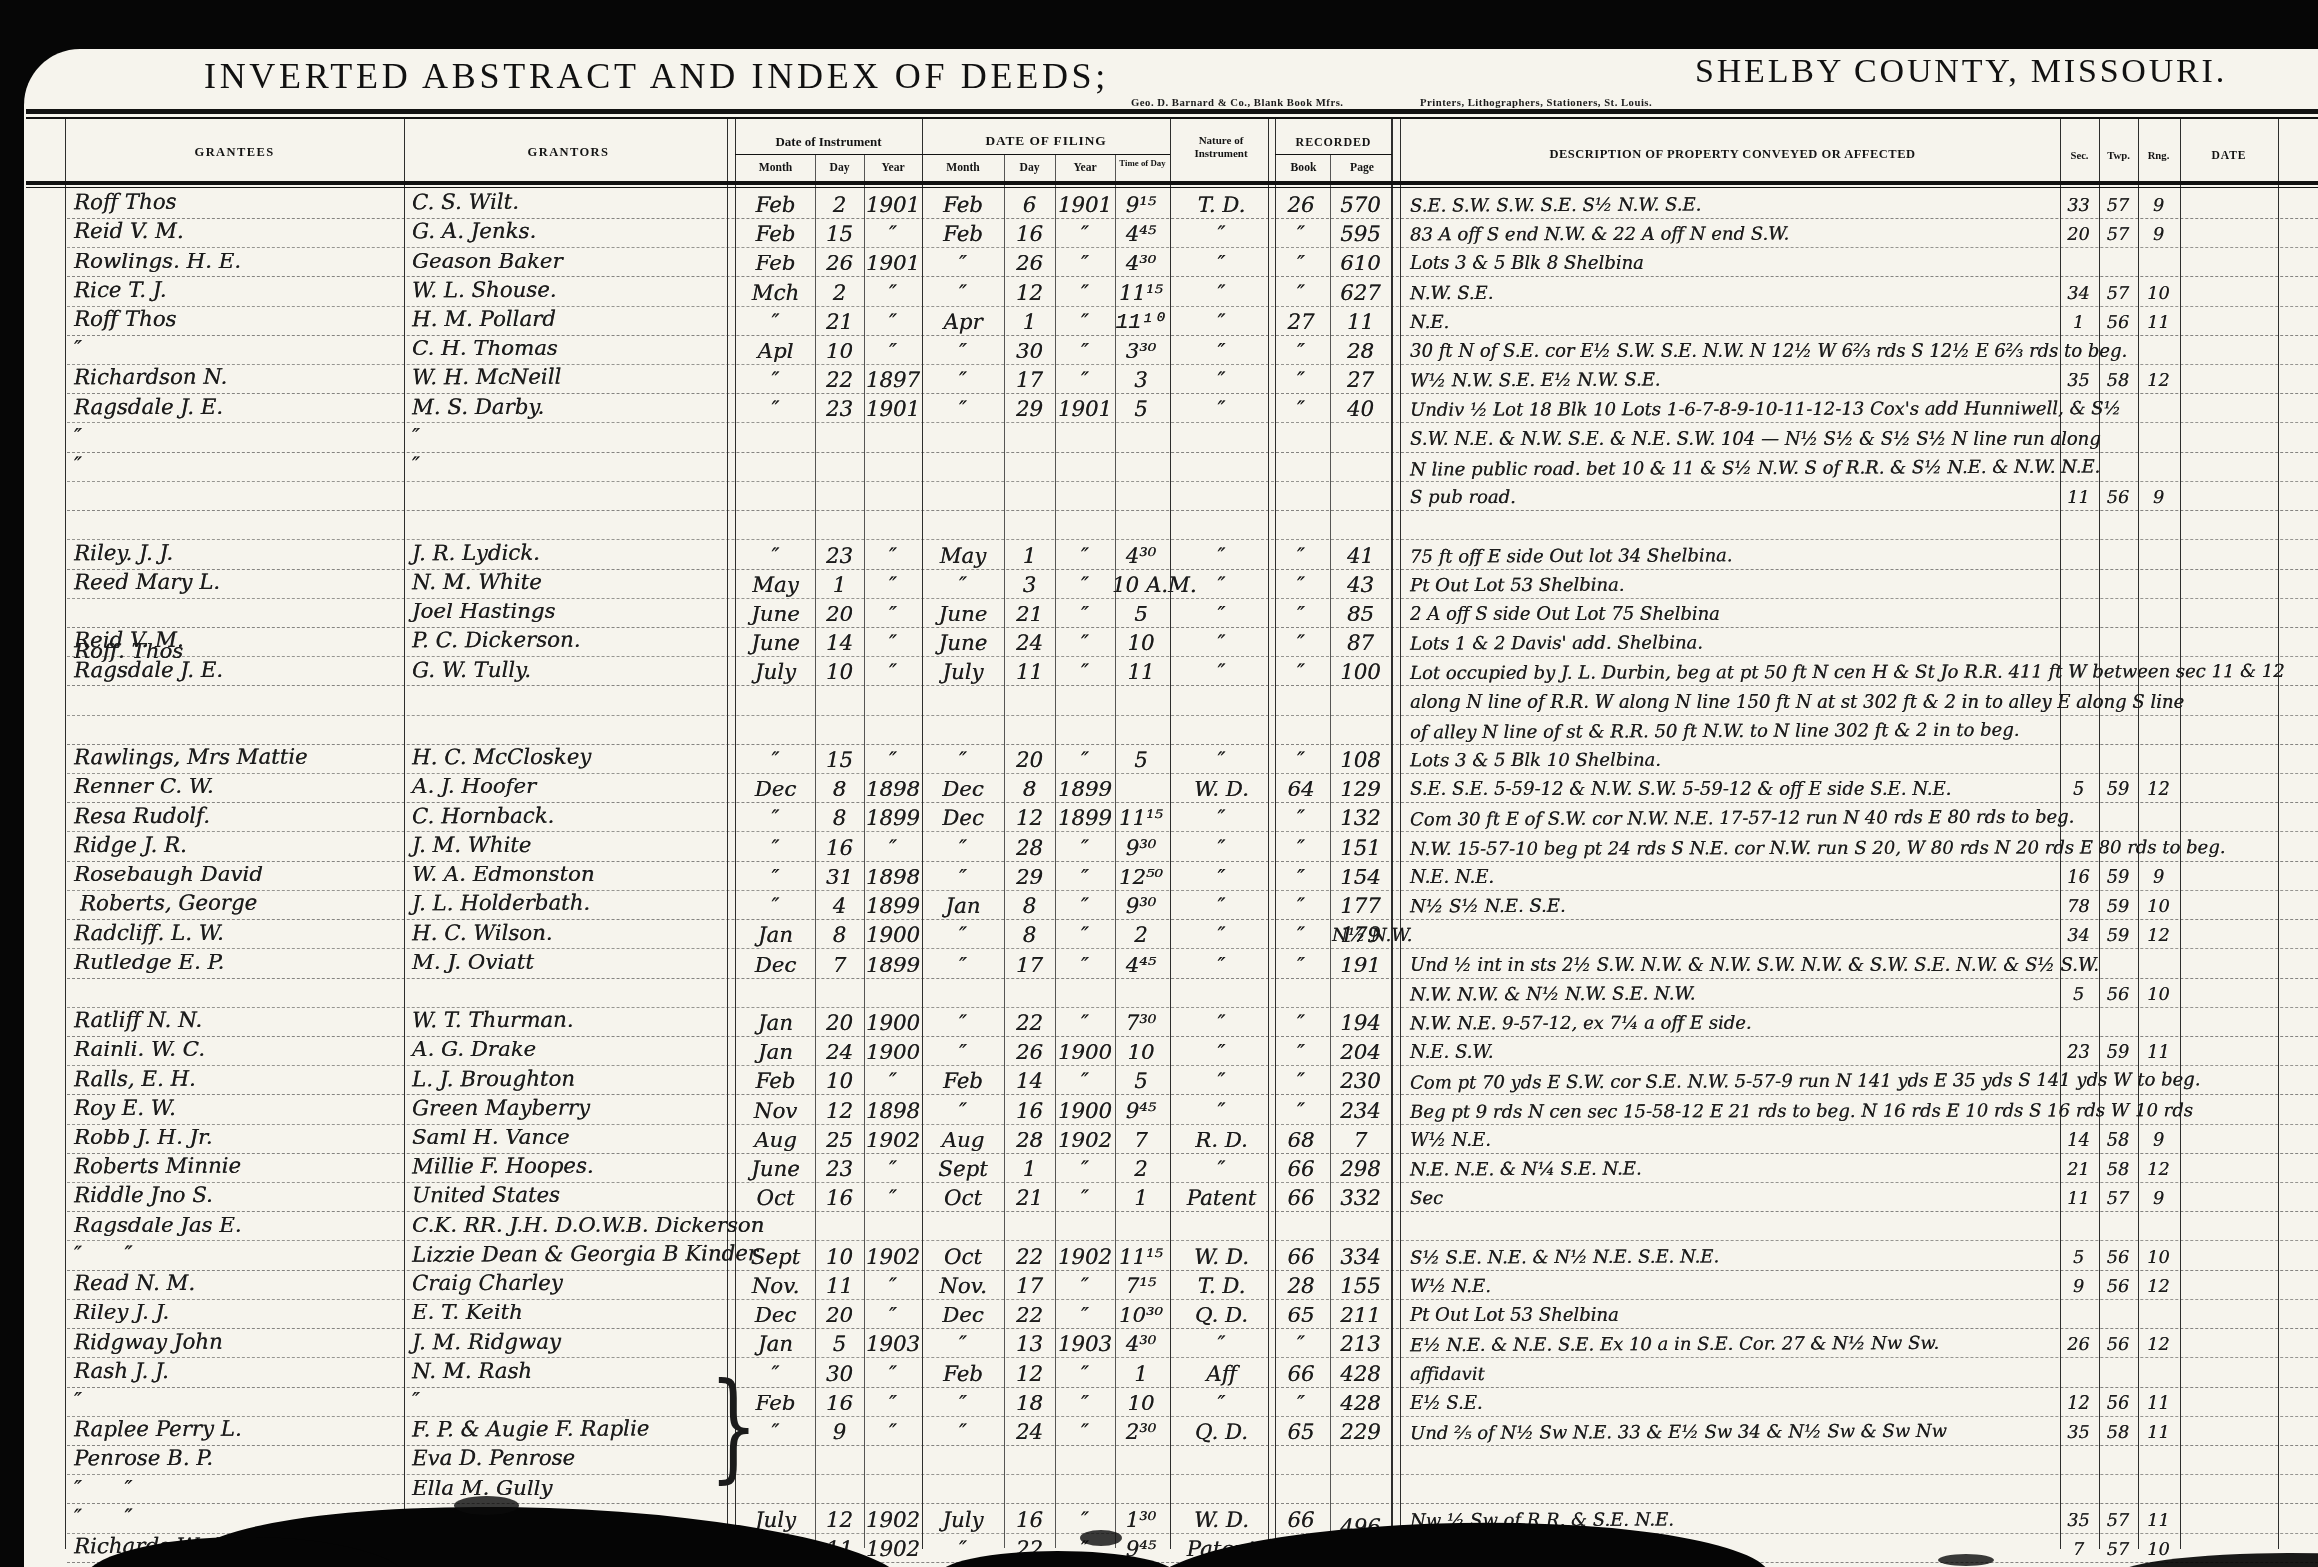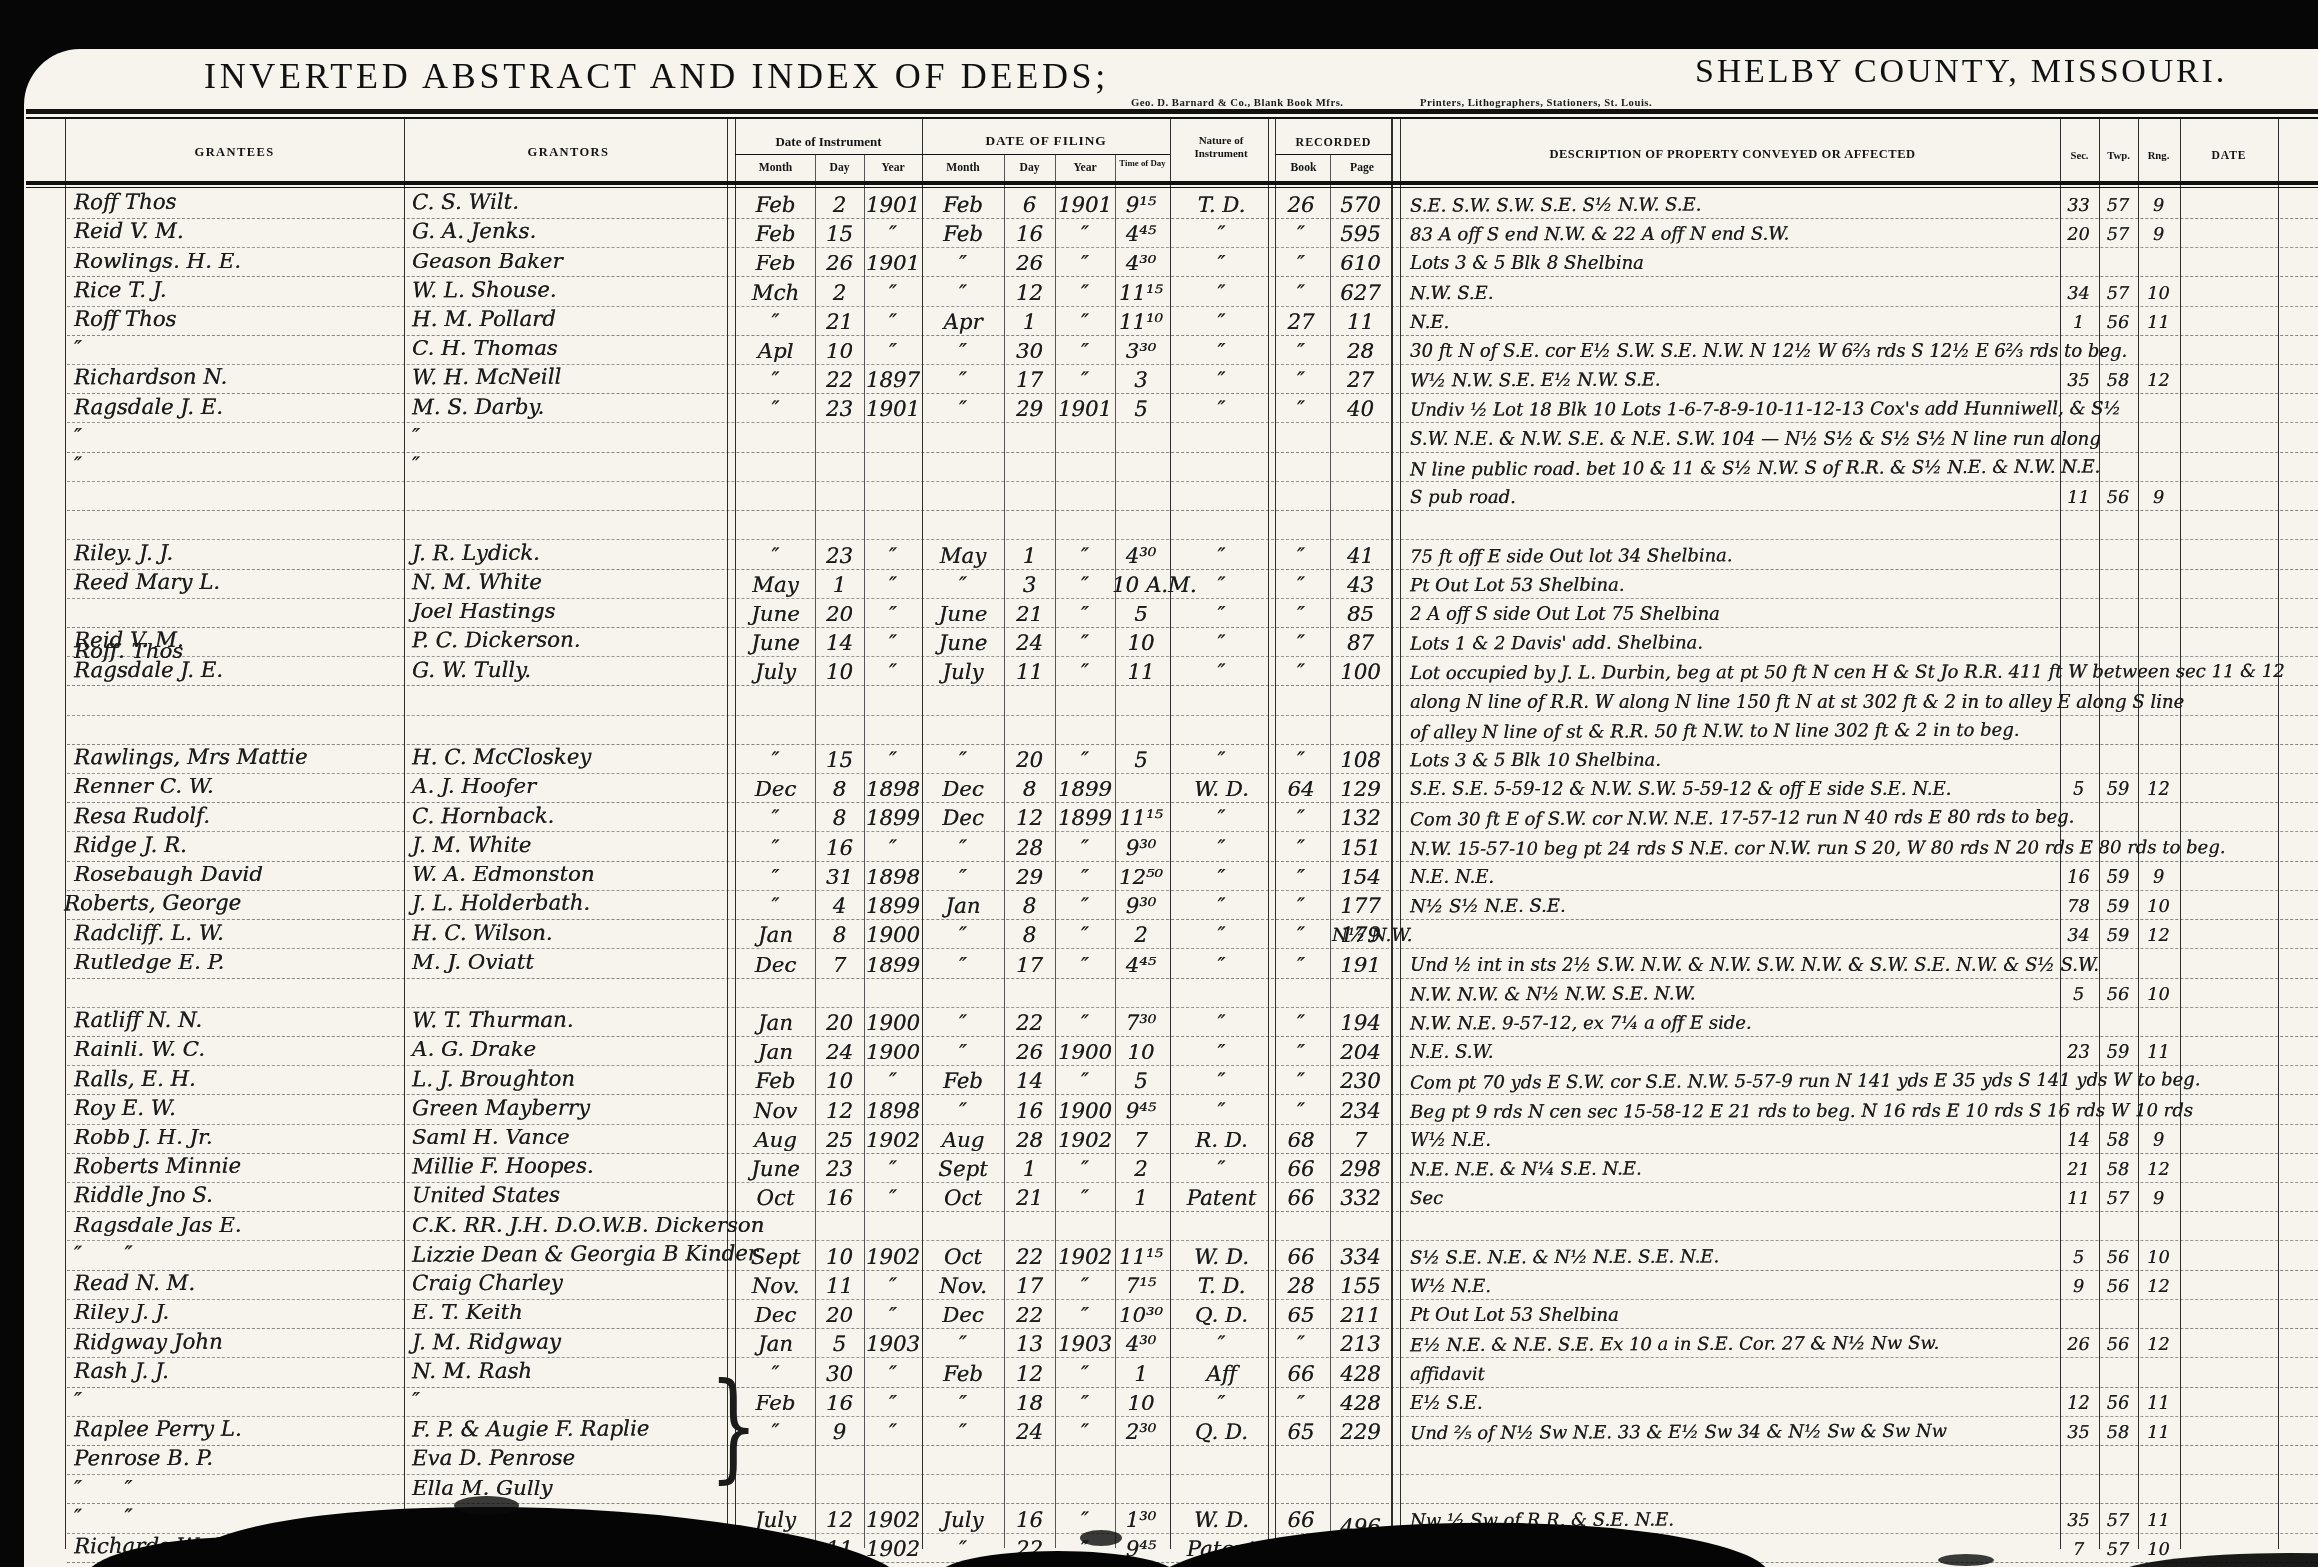--- a/index.html
+++ b/index.html
@@ -205,21 +205,21 @@
       <div class="hw ctr num" style="left: 2098px; top: 280px; width: 40px; transform: rotate(-0.25deg);">57</div>
       <div class="hw ctr num" style="left: 2137px; top: 280px; width: 43px; transform: rotate(-0.25deg);">10</div>
       <div class="hw" style="left: 74px; top: 306px; transform: rotate(-0.13deg);">Roff Thos</div>
       <div class="hw" style="left: 412px; top: 306px; transform: rotate(-0.13deg);">H. M. Pollard</div>
       <div class="hw ctr" style="left: 735px; top: 309px; width: 81px; transform: rotate(-0.13deg);">″</div>
       <div class="hw ctr" style="left: 815px; top: 309px; width: 49px; transform: rotate(-0.13deg);">21</div>
       <div class="hw ctr" style="left: 864px; top: 309px; width: 58px; transform: rotate(-0.13deg);">″</div>
       <div class="hw ctr" style="left: 922px; top: 309px; width: 82px; transform: rotate(-0.13deg);">Apr</div>
       <div class="hw ctr" style="left: 1004px; top: 309px; width: 51px; transform: rotate(-0.13deg);">1</div>
       <div class="hw ctr" style="left: 1055px; top: 309px; width: 60px; transform: rotate(-0.13deg);">″</div>
-      <div class="hw ctr" style="left: 1112px; top: 309px; width: 58px; transform: rotate(-0.13deg);">11¹⁰</div>
+      <div class="hw ctr" style="left: 1112px; top: 309px; width: 58px; transform: rotate(-0.13deg); font-family: Liberation Mono, monospace;">11¹⁰</div>
       <div class="hw ctr" style="left: 1170px; top: 309px; width: 103px; transform: rotate(-0.13deg);">″</div>
       <div class="hw ctr" style="left: 1272px; top: 309px; width: 58px; transform: rotate(-0.13deg);">27</div>
       <div class="hw ctr" style="left: 1329px; top: 309px; width: 63px; transform: rotate(-0.13deg);">11</div>
       <div class="hw desc" style="left: 1410px; top: 309px; transform: rotate(-0.13deg);">N.E.</div>
       <div class="hw ctr num" style="left: 2058px; top: 309px; width: 41px; transform: rotate(-0.13deg);">1</div>
       <div class="hw ctr num" style="left: 2098px; top: 309px; width: 40px; transform: rotate(-0.13deg);">56</div>
       <div class="hw ctr num" style="left: 2137px; top: 309px; width: 43px; transform: rotate(-0.13deg);">11</div>
       <div class="hw" style="left: 74px; top: 335px; transform: rotate(-0.01deg);">″</div>
       <div class="hw" style="left: 412px; top: 335px; transform: rotate(-0.01deg);">C. H. Thomas</div>
       <div class="hw ctr" style="left: 735px; top: 338px; width: 81px; transform: rotate(-0.01deg);">Apl</div>
@@ -402,21 +402,21 @@
       <div class="hw ctr" style="left: 1004px; top: 864px; width: 51px; transform: rotate(-0.01deg);">29</div>
       <div class="hw ctr" style="left: 1055px; top: 864px; width: 60px; transform: rotate(-0.01deg);">″</div>
       <div class="hw ctr" style="left: 1112px; top: 864px; width: 58px; transform: rotate(-0.01deg);">12⁵⁰</div>
       <div class="hw ctr" style="left: 1170px; top: 864px; width: 103px; transform: rotate(-0.01deg);">″</div>
       <div class="hw ctr" style="left: 1272px; top: 864px; width: 58px; transform: rotate(-0.01deg);">″</div>
       <div class="hw ctr" style="left: 1329px; top: 864px; width: 63px; transform: rotate(-0.01deg);">154</div>
       <div class="hw desc" style="left: 1410px; top: 864px; transform: rotate(-0.01deg);">N.E. N.E.</div>
       <div class="hw ctr num" style="left: 2058px; top: 864px; width: 41px; transform: rotate(-0.01deg);">16</div>
       <div class="hw ctr num" style="left: 2098px; top: 864px; width: 40px; transform: rotate(-0.01deg);">59</div>
       <div class="hw ctr num" style="left: 2137px; top: 864px; width: 43px; transform: rotate(-0.01deg);">9</div>
-      <div class="hw" style="left: 64px; top: 890px; transform: rotate(-0.25deg);">Roberts, George</div>
+      <div class="hw" style="left: 80px; top: 890px; transform: rotate(-0.25deg);">Roberts, George</div>
       <div class="hw" style="left: 412px; top: 890px; transform: rotate(-0.25deg);">J. L. Holderbath.</div>
       <div class="hw ctr" style="left: 735px; top: 893px; width: 81px; transform: rotate(-0.25deg);">″</div>
       <div class="hw ctr" style="left: 815px; top: 893px; width: 49px; transform: rotate(-0.25deg);">4</div>
       <div class="hw ctr" style="left: 864px; top: 893px; width: 58px; transform: rotate(-0.25deg);">1899</div>
       <div class="hw ctr" style="left: 922px; top: 893px; width: 82px; transform: rotate(-0.25deg);">Jan</div>
       <div class="hw ctr" style="left: 1004px; top: 893px; width: 51px; transform: rotate(-0.25deg);">8</div>
       <div class="hw ctr" style="left: 1055px; top: 893px; width: 60px; transform: rotate(-0.25deg);">″</div>
       <div class="hw ctr" style="left: 1112px; top: 893px; width: 58px; transform: rotate(-0.25deg);">9³⁰</div>
       <div class="hw ctr" style="left: 1170px; top: 893px; width: 103px; transform: rotate(-0.25deg);">″</div>
       <div class="hw ctr" style="left: 1272px; top: 893px; width: 58px; transform: rotate(-0.25deg);">″</div>

